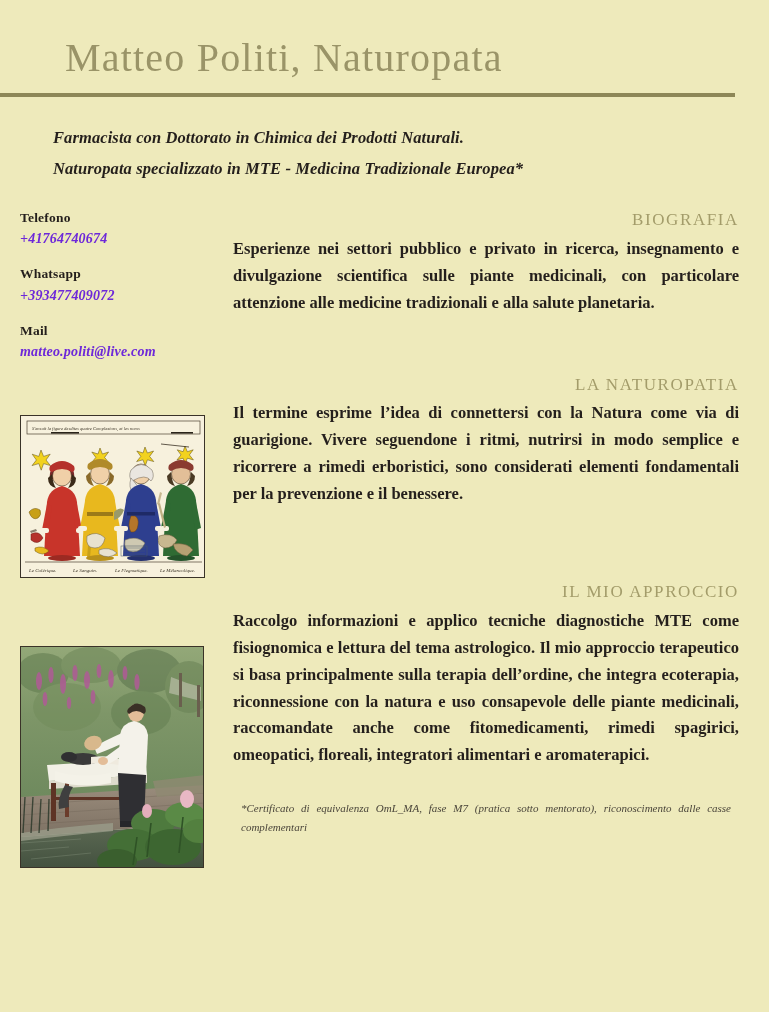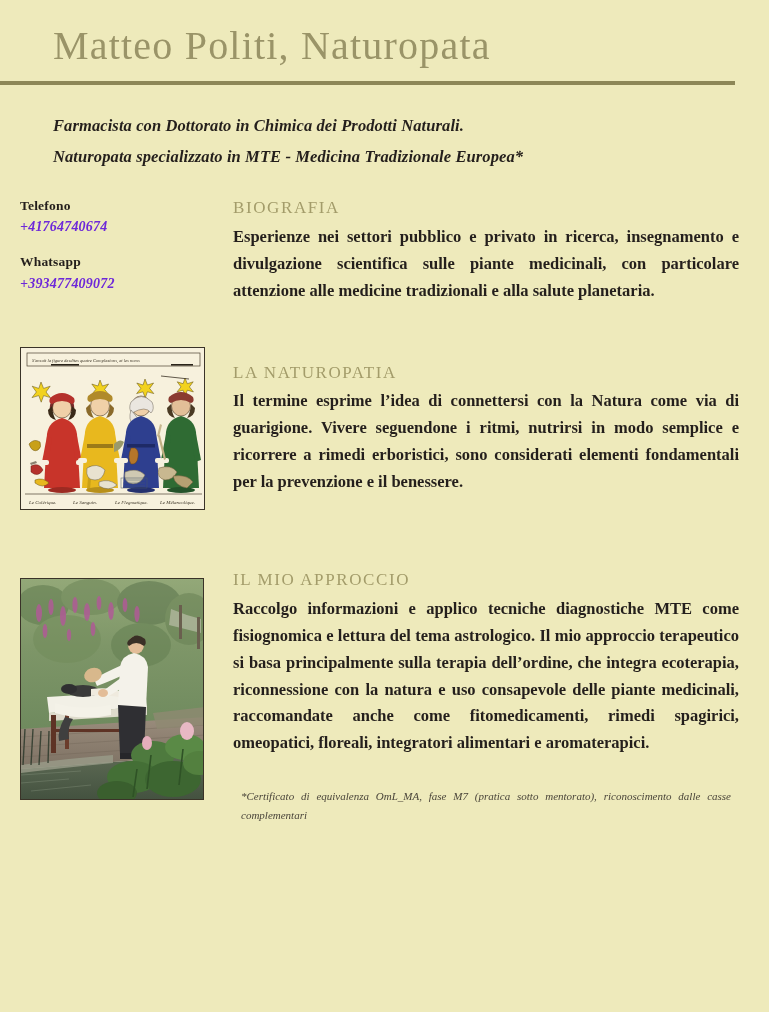--- a/index.html
+++ b/index.html
@@ -19,21 +19,21 @@
 
   
   .header {
     padding: 22px 34px 0 53px;
   }
   .page-title {
     font-size: 40px;
     font-weight: normal;
     color: #9a9468;
     letter-spacing: 1.2px;
-    margin: 0;
+    margin: 12px;
     line-height: 1.18;
     white-space: nowrap;
   }
   .title-rule {
     height: 4px;
     background: #8d8757;
     margin: 12px 34px 0 0;
   }
 
   .subtitle-block {
@@ -90,20 +90,21 @@
 
   
   .section { margin-bottom: 30px; }
   .section-heading {
     font-size: 17px;
     color: #a39c6a;
     letter-spacing: 1.6px;
     font-weight: normal;
     margin: 0 0 4px 0;
     line-height: 1.4;
+    text-align: right;
   }
   .section-body {
     font-size: 16.5px;
     font-weight: bold;
     line-height: 1.63;
     text-align: justify;
     color: #241f1c;
     margin: 0;
   }
   .footnote {
@@ -151,20 +152,24 @@
     <div class="contact-group">
       <div class="contact-label">Telefono</div>
       <div class="contact-value">+41764740674</div>
     </div>
 
     <div class="contact-group">
       <div class="contact-label">Whatsapp</div>
       <div class="contact-value">+393477409072</div>
     </div>
 
+    <div class="contact-group">
+      <div class="contact-label">Mail</div>
+      <div class="contact-value">matteo.politi@live.com</div>
+    </div>
 
     <div class="frame-spacer-a"></div>
 
     <div class="img-frame" id="woodcut-frame">
       <svg viewBox="0 0 185 163" width="185" height="163">
         <rect x="0" y="0" width="185" height="163" fill="#f7f1dd"></rect>
 
         <rect x="6" y="5" width="173" height="13" fill="#f7f1dd" stroke="#4a4030" stroke-width="0.7"></rect>
         <g fill="#3c3527" font-family="'Liberation Serif', serif" font-size="4.6" font-style="italic">
           <text x="11" y="14">S'ensuit la figure desdites quatre Complexions, et les noms</text>

